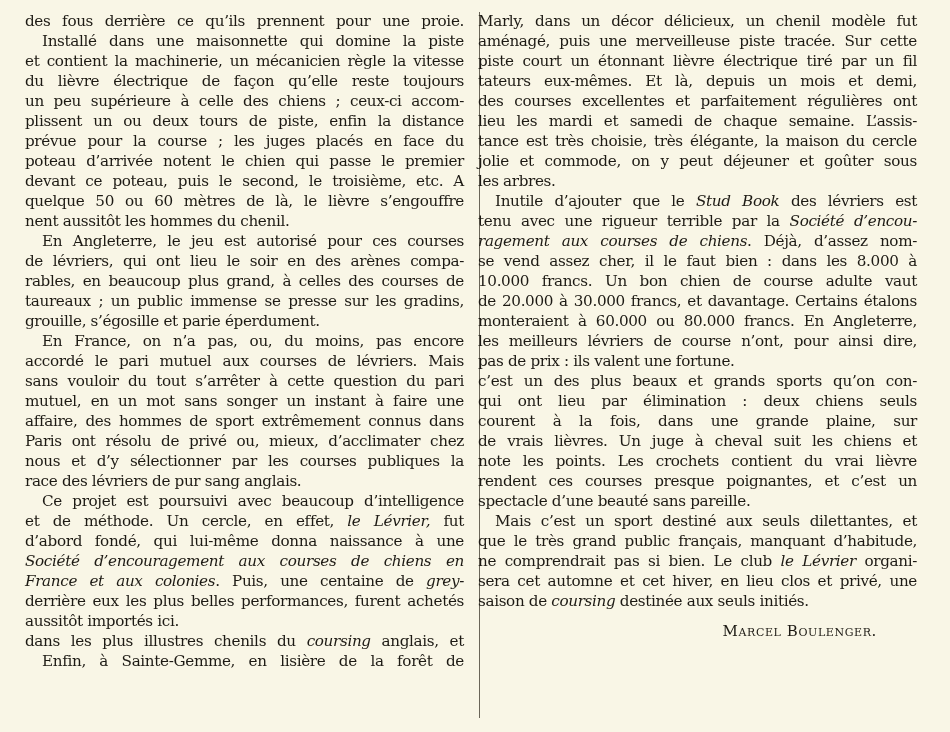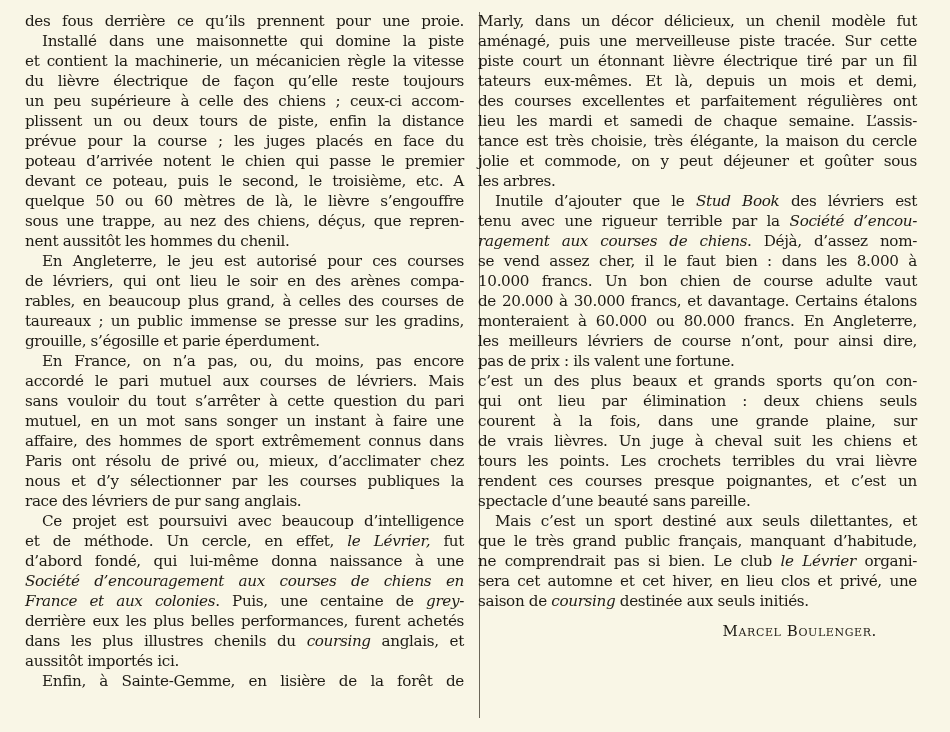--- a/index.html
+++ b/index.html
@@ -45,43 +45,42 @@
       <span class="line">des fous derrière ce qu’ils prennent pour une proie.</span>
       <span class="line indent">Installé dans une maisonnette qui domine la piste</span>
       <span class="line">et contient la machinerie, un mécanicien règle la vitesse</span>
       <span class="line">du lièvre électrique de façon qu’elle reste toujours</span>
       <span class="line">un peu supérieure à celle des chiens ; ceux-ci accom-</span>
       <span class="line">plissent un ou deux tours de piste, enfin la distance</span>
       <span class="line">prévue pour la course ; les juges placés en face du</span>
       <span class="line">poteau d’arrivée notent le chien qui passe le premier</span>
       <span class="line">devant ce poteau, puis le second, le troisième, etc. A</span>
       <span class="line">quelque 50 ou 60 mètres de là, le lièvre s’engouffre</span>
-      <span class="line">sous une trappe, au nez des chiens, déçus, que repren-</span>
       <span class="line last">nent aussitôt les hommes du chenil.</span>
       <span class="line indent">En Angleterre, le jeu est autorisé pour ces courses</span>
       <span class="line">de lévriers, qui ont lieu le soir en des arènes compa-</span>
       <span class="line">rables, en beaucoup plus grand, à celles des courses de</span>
       <span class="line">taureaux ; un public immense se presse sur les gradins,</span>
       <span class="line last">grouille, s’égosille et parie éperdument.</span>
       <span class="line indent">En France, on n’a pas, ou, du moins, pas encore</span>
       <span class="line">accordé le pari mutuel aux courses de lévriers. Mais</span>
       <span class="line">sans vouloir du tout s’arrêter à cette question du pari</span>
       <span class="line">mutuel, en un mot sans songer un instant à faire une</span>
       <span class="line">affaire, des hommes de sport extrêmement connus dans</span>
       <span class="line">Paris ont résolu de privé ou, mieux, d’acclimater chez</span>
       <span class="line">nous et d’y sélectionner par les courses publiques la</span>
       <span class="line last">race des lévriers de pur sang anglais.</span>
       <span class="line indent">Ce projet est poursuivi avec beaucoup d’intelligence</span>
       <span class="line">et de méthode. Un cercle, en effet, <i>le Lévrier,</i> fut</span>
       <span class="line">d’abord fondé, qui lui-même donna naissance à une</span>
       <span class="line"><i>Société d’encouragement aux courses de chiens en</i></span>
       <span class="line"><i>France et aux colonies</i>. Puis, une centaine de <i>grey-</i></span>
       <span class="line">derrière eux les plus belles performances, furent achetés</span>
+      <span class="line last">aussitôt importés ici.</span>
       <span class="line">dans les plus illustres chenils du <i>coursing</i> anglais, et</span>
-      <span class="line last">aussitôt importés ici.</span>
       <span class="line indent">Enfin, à Sainte-Gemme, en lisière de la forêt de</span>
     </div>
   <div class="divider"></div>
   <div class="col right" id="col-right">
   <span class="line">Marly, dans un décor délicieux, un chenil modèle fut</span>
       <span class="line">aménagé, puis une merveilleuse piste tracée. Sur cette</span>
       <span class="line">piste court un étonnant lièvre électrique tiré par un fil</span>
       <span class="line">tateurs eux-mêmes. Et là, depuis un mois et demi,</span>
       <span class="line">des courses excellentes et parfaitement régulières ont</span>
       <span class="line">lieu les mardi et samedi de chaque semaine. L’assis-</span>
@@ -94,21 +93,21 @@
       <span class="line">se vend assez cher, il le faut bien : dans les 8.000 à</span>
       <span class="line">10.000 francs. Un bon chien de course adulte vaut</span>
       <span class="line">de 20.000 à 30.000 francs, et davantage. Certains étalons</span>
       <span class="line">monteraient à 60.000 ou 80.000 francs. En Angleterre,</span>
       <span class="line">les meilleurs lévriers de course n’ont, pour ainsi dire,</span>
       <span class="line last">pas de prix : ils valent une fortune.</span>
       <span class="line">c’est un des plus beaux et grands sports qu’on con-</span>
       <span class="line">qui ont lieu par élimination : deux chiens seuls</span>
       <span class="line">courent à la fois, dans une grande plaine, sur</span>
       <span class="line">de vrais lièvres. Un juge à cheval suit les chiens et</span>
-      <span class="line">tours les points. Les crochets terribles du vrai lièvre</span>
+      <span class="line">note les points. Les crochets contient du vrai lièvre</span>
       <span class="line">rendent ces courses presque poignantes, et c’est un</span>
       <span class="line last">spectacle d’une beauté sans pareille.</span>
       <span class="line indent">Mais c’est un sport destiné aux seuls dilettantes, et</span>
       <span class="line">que le très grand public français, manquant d’habitude,</span>
       <span class="line">ne comprendrait pas si bien. Le club <i>le Lévrier</i> organi-</span>
       <span class="line">sera cet automne et cet hiver, en lieu clos et privé, une</span>
       <span class="line last">saison de <i>coursing</i> destinée aux seuls initiés.</span>
       <span class="sig">Marcel Boulenger.</span>
     </div>
 </div>

